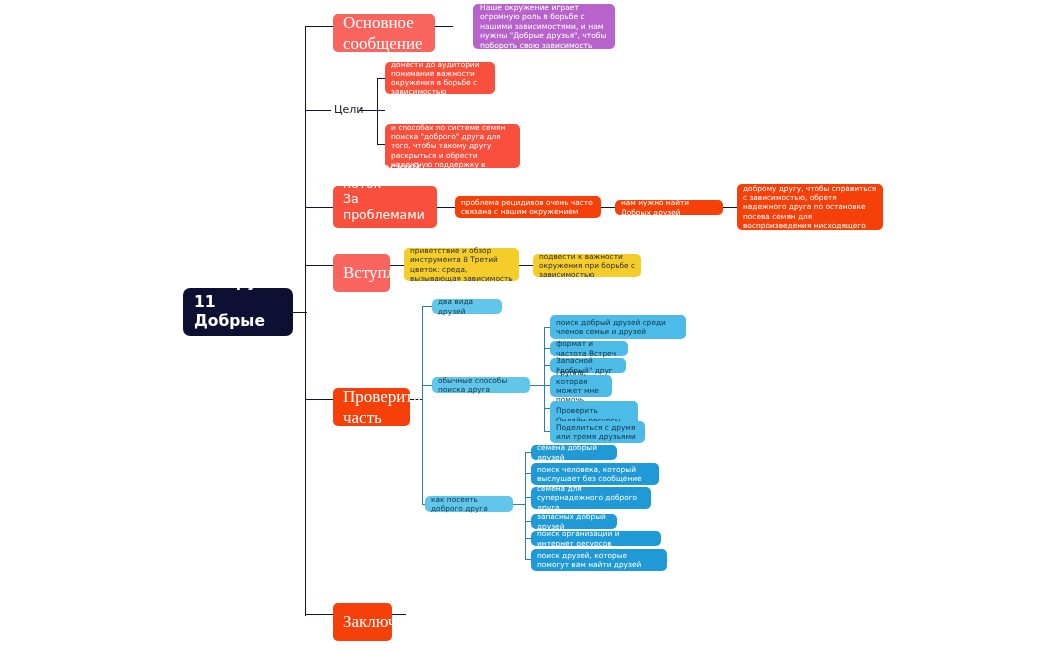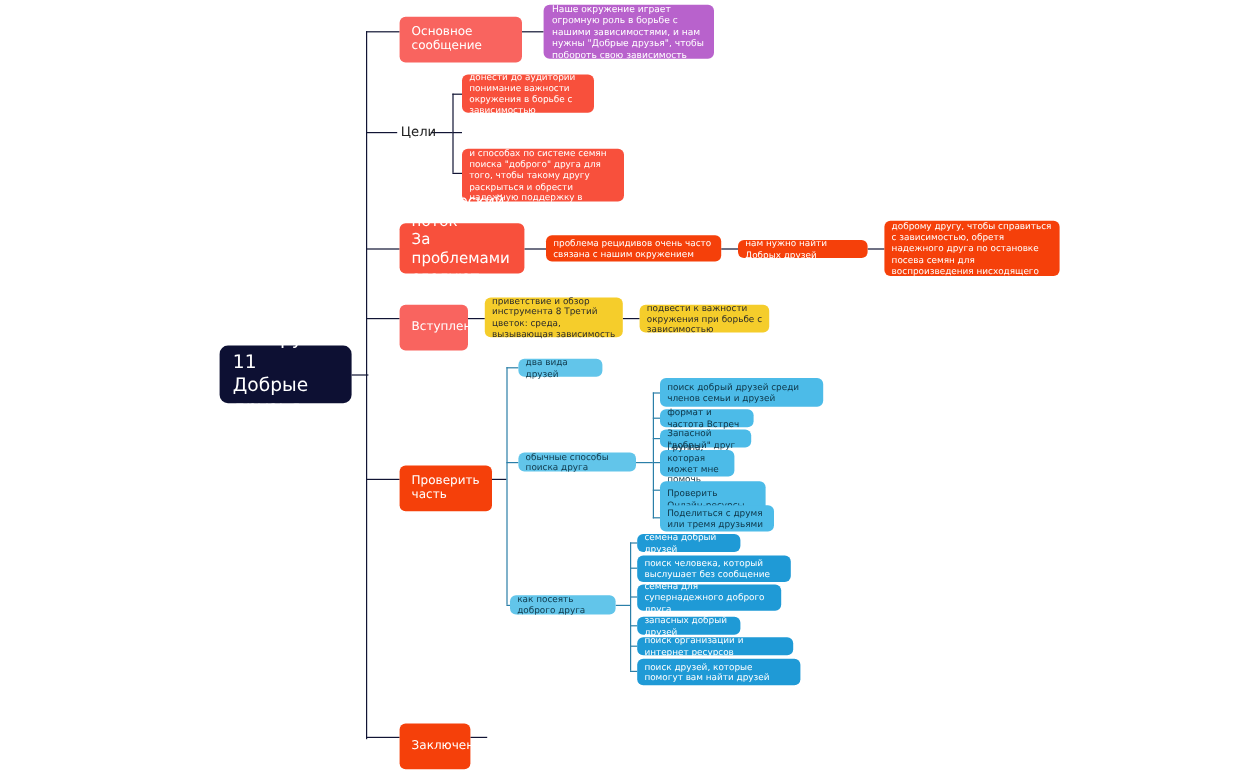--- a/index.html
+++ b/index.html
@@ -20,23 +20,23 @@
   .c-coral   {background:#f9645f;color:#ffffff;}
   .c-purple  {background:#b862cc;color:#ffffff;}
   .c-orange  {background:#f5400a;color:#ffffff;}
   .c-tomato  {background:#f8503c;color:#ffffff;}
   .c-yellow  {background:#f5cd2b;color:#2b2b2b;}
   .c-skyl    {background:#62c5ea;color:#10384a;}
   .c-sky     {background:#4cbbe8;color:#0d3446;}
   .c-blue    {background:#1f9ad6;color:#ffffff;}
   .c-plain   {background:transparent;color:#222222;}
 
-  .s-title   {font-size:10px;padding:19px 10px;}
+  .s-title   {font-size:17px;padding:19px 10px;font-family:Liberation Serif, serif;}
   .s-big     {font-size:12.5px;padding:8px 10px;}
-  .s-body    {font-size:7.6px;padding:11px 7px;}
+  .s-body    {font-size:7.6px;padding:11px 7px;margin-left:20px;}
   .s-leaf    {font-size:7.4px;padding:4px 6px;}
   .s-plain   {font-size:11px;padding:2px 3px;}
 
   
   .ln{position:absolute;background:#111434;}
   .lh{height:1.4px;}
   .lv{width:1.4px;}
   .ln.blue{background:#2b7fa8;}
 </style>
 </head>
@@ -88,21 +88,21 @@
   <div class="ln lv blue" style="left:525px;top:452px;height:107px;"></div>
   <div class="ln lh blue" style="left:525px;top:452px;width:6px;"></div>
   <div class="ln lh blue" style="left:525px;top:473px;width:6px;"></div>
   <div class="ln lh blue" style="left:525px;top:497px;width:6px;"></div>
   <div class="ln lh blue" style="left:525px;top:521px;width:6px;"></div>
   <div class="ln lh blue" style="left:525px;top:538px;width:6px;"></div>
   <div class="ln lh blue" style="left:525px;top:559px;width:6px;"></div>
 
   <div class="ln lh" style="left:392px;top:614px;width:14px;"></div>
 
-  <div class="node root" style="left:183px;top:288px;width:110px;height:48px;">
+  <div class="node root" style="left:183px;top:288px;width:110px;height:48px;font-weight:bold;">
     <span class="txt">Инструмент 11
 Добрые друзья</span>
   </div>
 
   <div class="node c-coral s-title" style="left:333px;top:14px;width:102px;height:25px;">
     <span class="txt">Основное сообщение</span>
   </div>
   <div class="node c-purple s-body" style="left:453px;top:4px;width:142px;height:45px;">
     <span class="txt">Наше окружение играет огромную роль в борьбе с нашими зависимостями, и нам нужны "Добрые друзья", чтобы побороть свою зависимость</span>
   </div>

